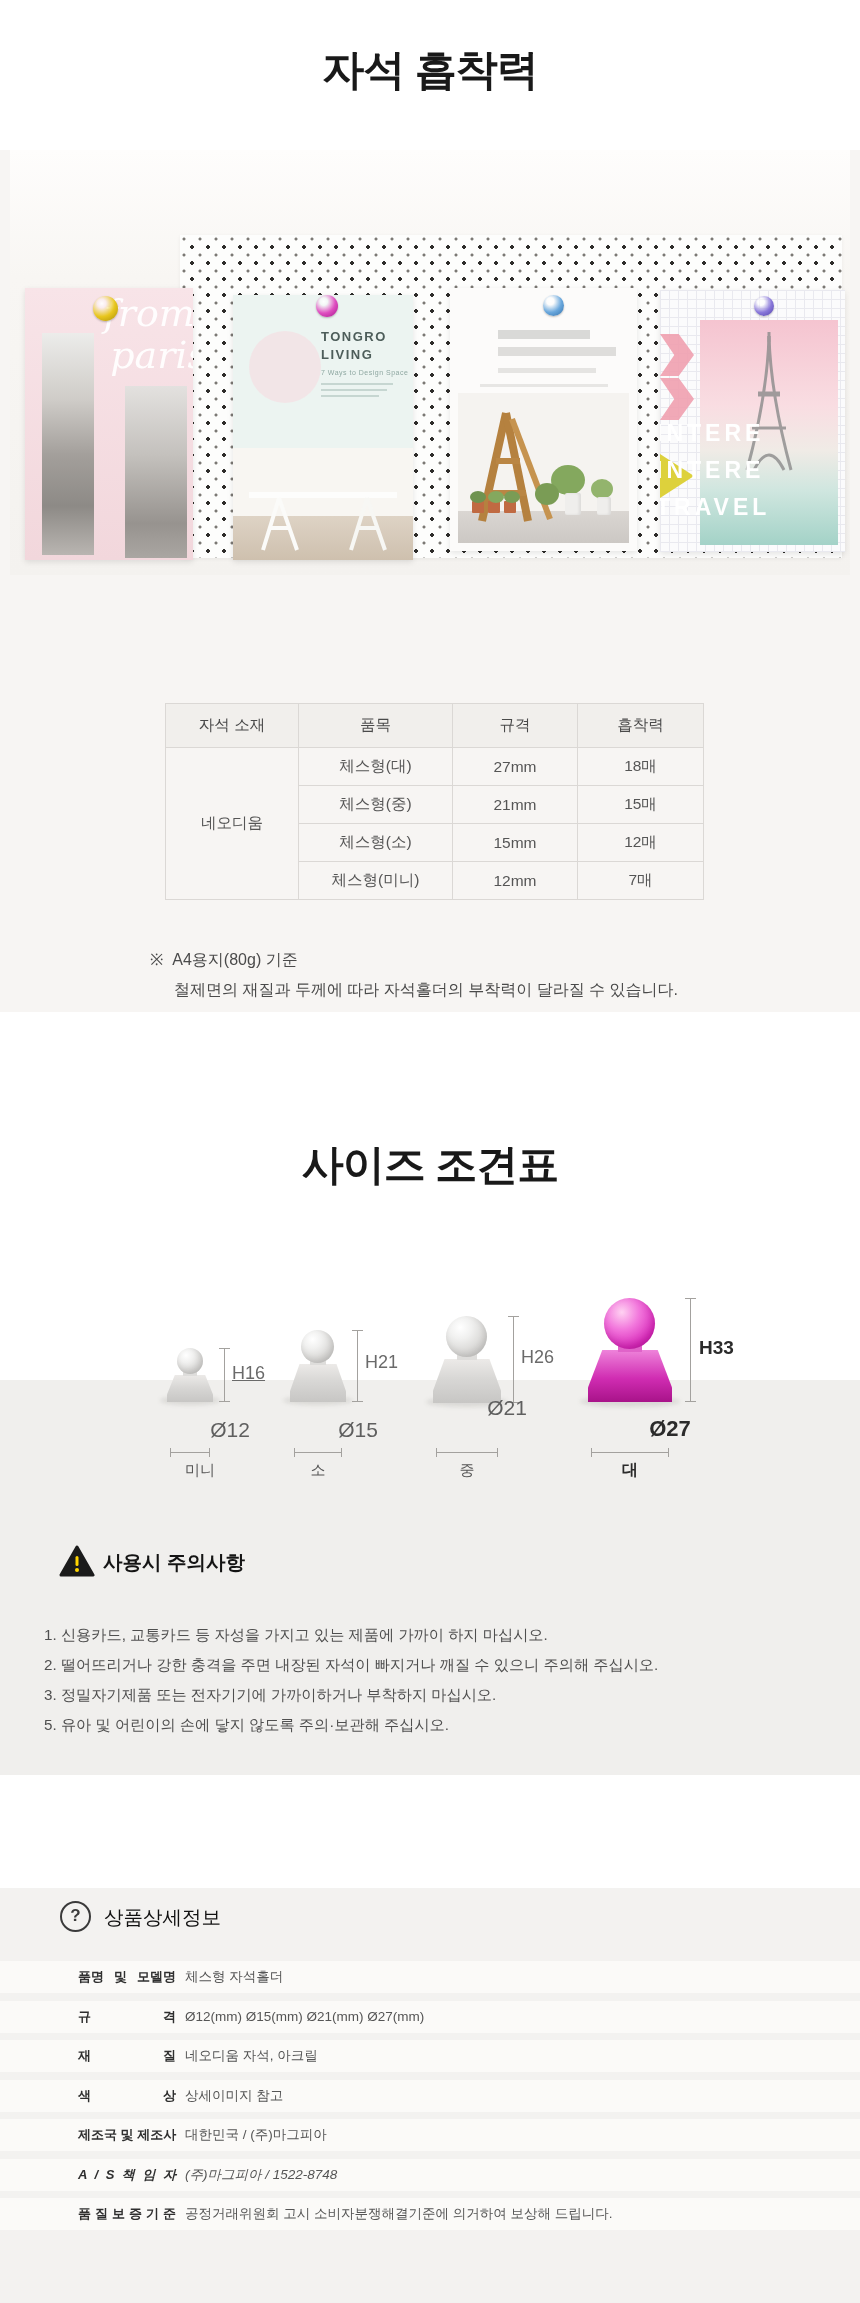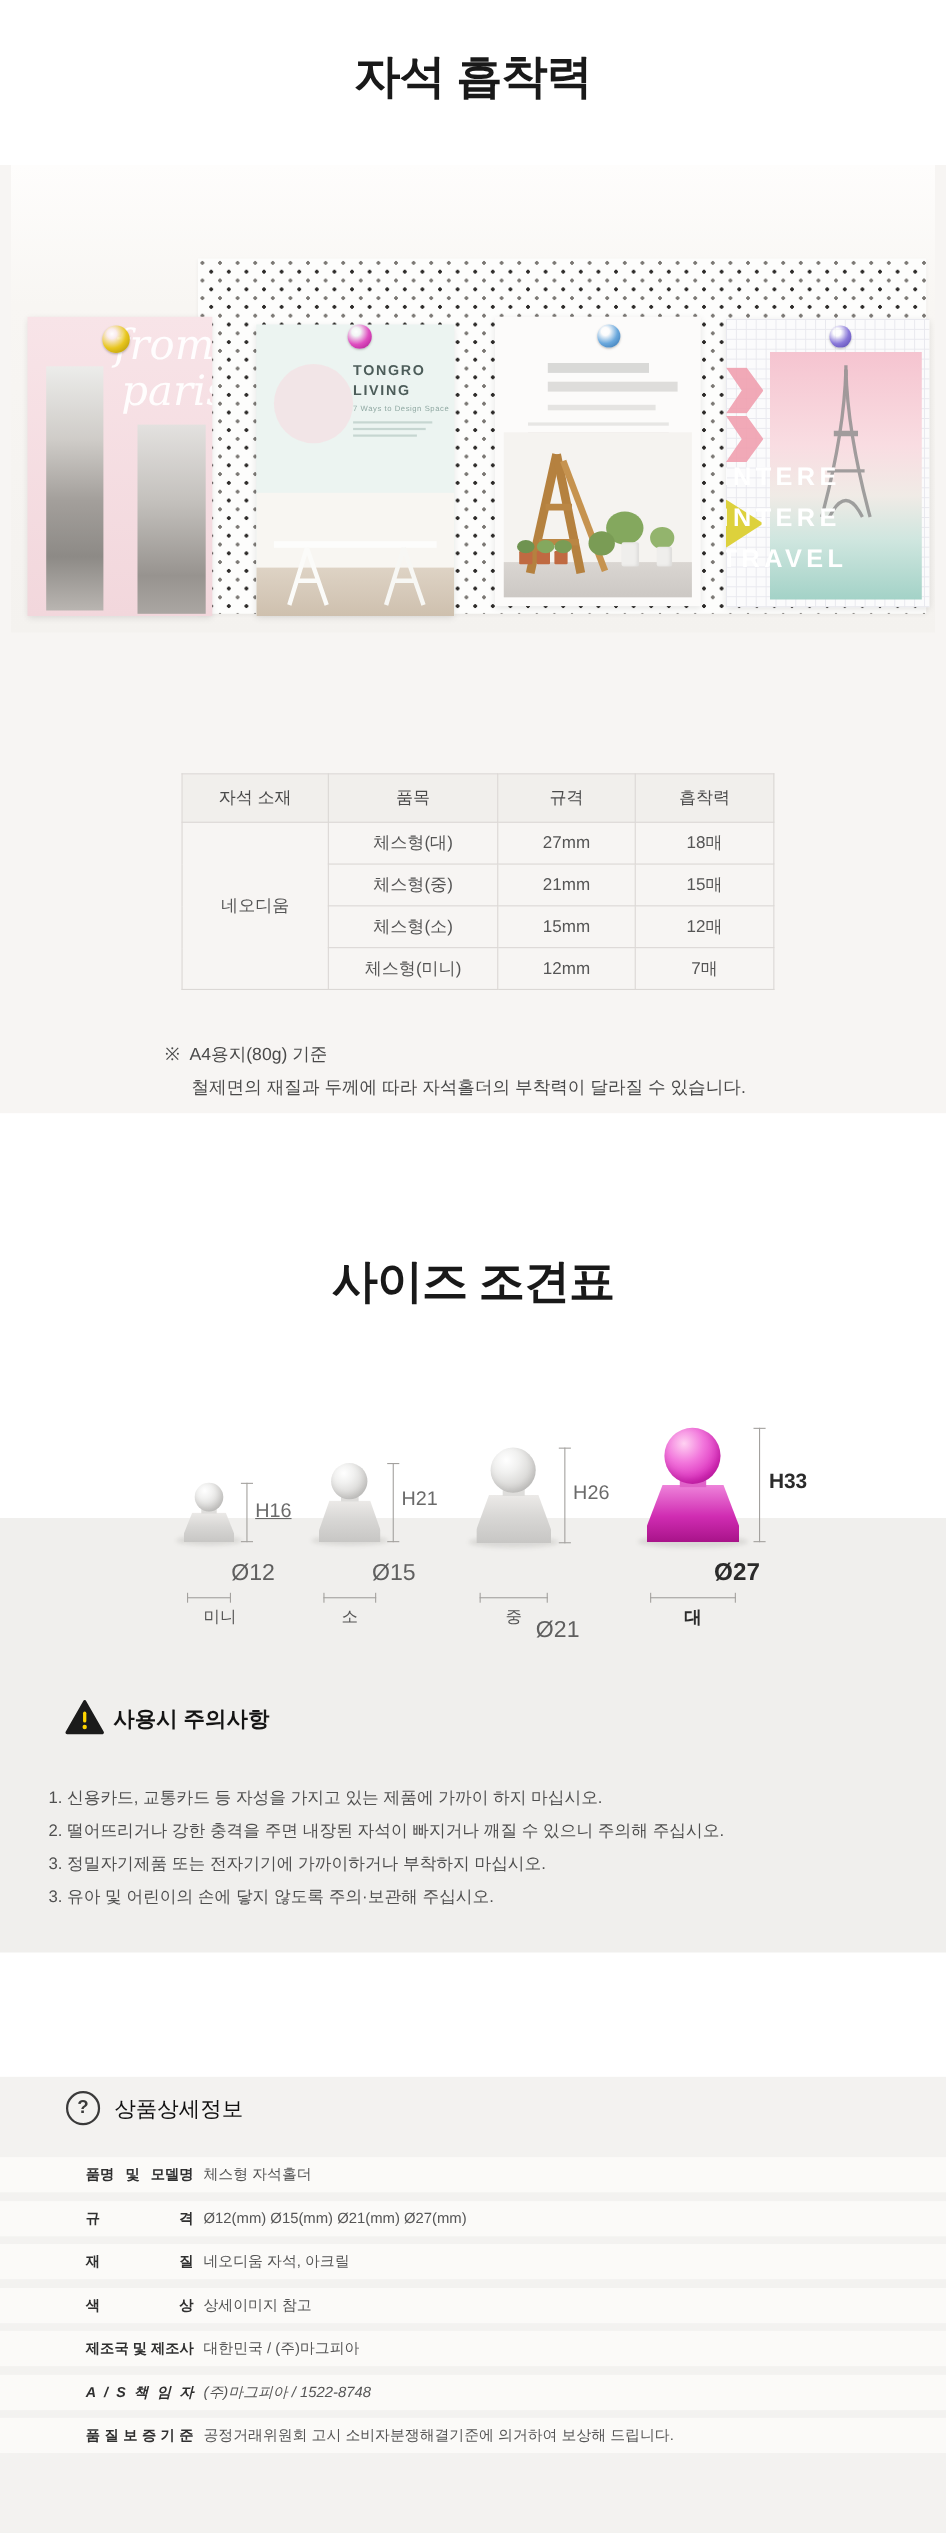--- a/index.html
+++ b/index.html
@@ -289,21 +289,21 @@
   <div class="dlab" style="left:318px; top:1418px;">Ø15</div>
   <div class="hdim" style="left:294px; top:1452px; width:48px;"></div>
   <div class="nlab" style="left:318px; top:1461px;">소</div>
 
   <div class="mag-shadow" style="left:426px; top:1397px; width:82px; height:10px;"></div>
   <div class="mag-base" style="left:433px; top:1359px; width:68px; height:44px;"></div>
   <div class="mag-neck" style="left:457px; top:1352px; width:20px; height:8px;"></div>
   <div class="mag-sphere" style="left:446px; top:1316px; width:41px; height:41px;"></div>
   <div class="vdim" style="left:513px; top:1316px; height:87px;"></div>
   <div class="hlab" style="left:521px; top:1347px;">H26</div>
-  <div class="dlab" style="left:467px; top:1470px;text-align:right;">Ø21</div>
+  <div class="dlab" style="left:467px; top:1396px;text-align:right;">Ø21</div>
   <div class="hdim" style="left:436px; top:1452px; width:62px;"></div>
   <div class="nlab" style="left:467px; top:1461px;">중</div>
 
   <div class="mag-shadow" style="left:580px; top:1396px; width:100px; height:11px;"></div>
   <div class="mag-base pink" style="left:588px; top:1350px; width:84px; height:52px;"></div>
   <div class="mag-neck" style="left:618px; top:1343px; width:24px; height:9px; background:#e063c9;"></div>
   <div class="mag-sphere pink" style="left:604px; top:1298px; width:51px; height:51px;"></div>
   <div class="vdim" style="left:690px; top:1298px; height:104px;"></div>
   <div class="hlab bold-dark" style="left:699px; top:1337px; font-size:19px;">H33</div>
   <div class="dlab bold-dark" style="left:630px; top:1416px; font-size:22px;">Ø27</div>
@@ -313,21 +313,21 @@
   <svg class="caution-icon" width="36" height="33" viewBox="0 0 36 33">
     <path d="M18 2 L34 30 H2 Z" fill="#1b1b1b" stroke="#1b1b1b" stroke-width="3" stroke-linejoin="round"></path>
     <rect x="16.5" y="11" width="3" height="10" rx="1.5" fill="#ffd400"></rect>
     <circle cx="18" cy="25" r="2" fill="#ffd400"></circle>
   </svg>
   <div class="caution-title">사용시 주의사항</div>
   <div class="caution-list">
     <div>1. 신용카드, 교통카드 등 자성을 가지고 있는 제품에 가까이 하지 마십시오.</div>
     <div>2. 떨어뜨리거나 강한 충격을 주면 내장된 자석이 빠지거나 깨질 수 있으니 주의해 주십시오.</div>
     <div>3. 정밀자기제품 또는 전자기기에 가까이하거나 부착하지 마십시오.</div>
-    <div>3. 유아 및 어린이의 손에 닿지 않도록 주의·보관해 주십시오.</div>
+    <div>5. 유아 및 어린이의 손에 닿지 않도록 주의·보관해 주십시오.</div>
   </div>
 
   <div class="gray3"></div>
   <div class="detail-icon">?</div>
   <div class="detail-title">상품상세정보</div>
 
   <div class="drow" style="top:1961px;">
     <div class="drow-label">품명 및 모델명</div>
     <div class="drow-value">체스형 자석홀더</div>
   </div>

